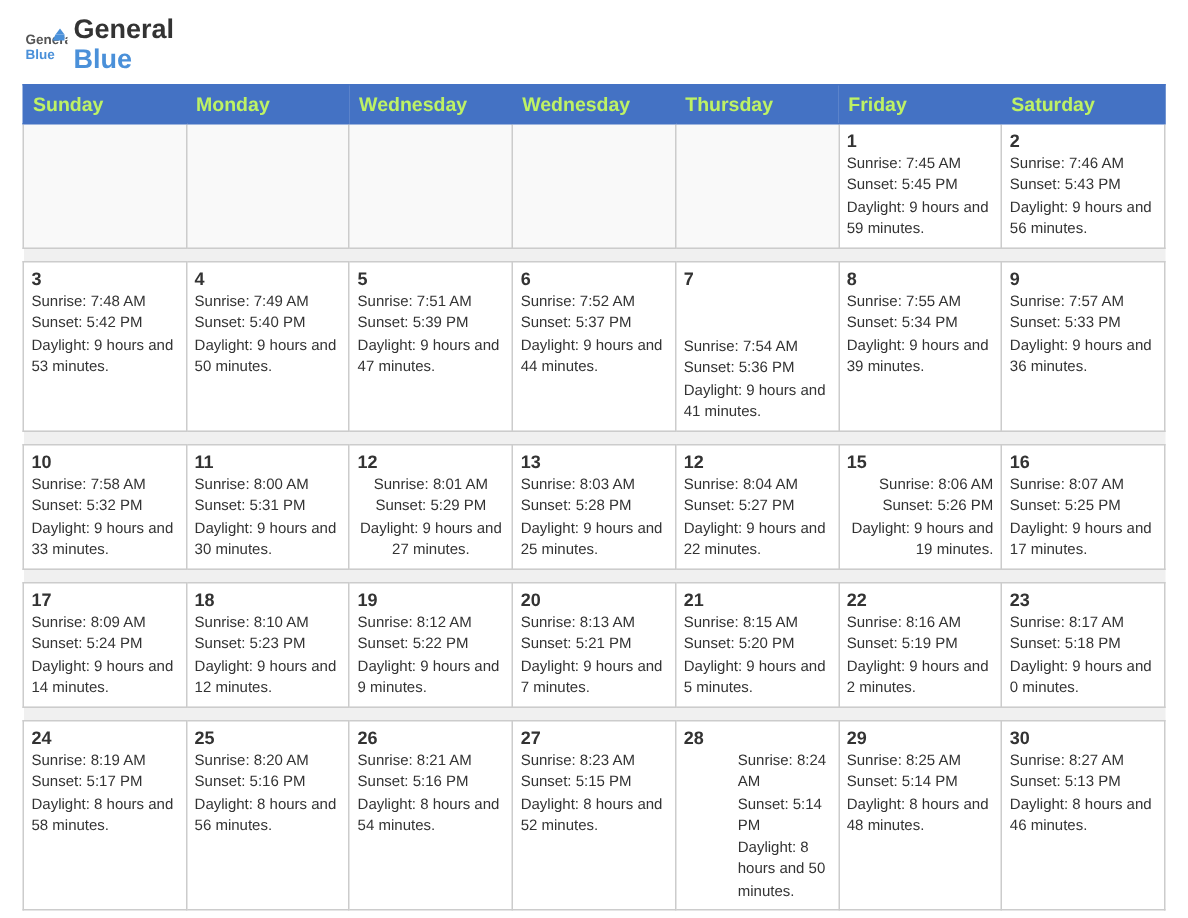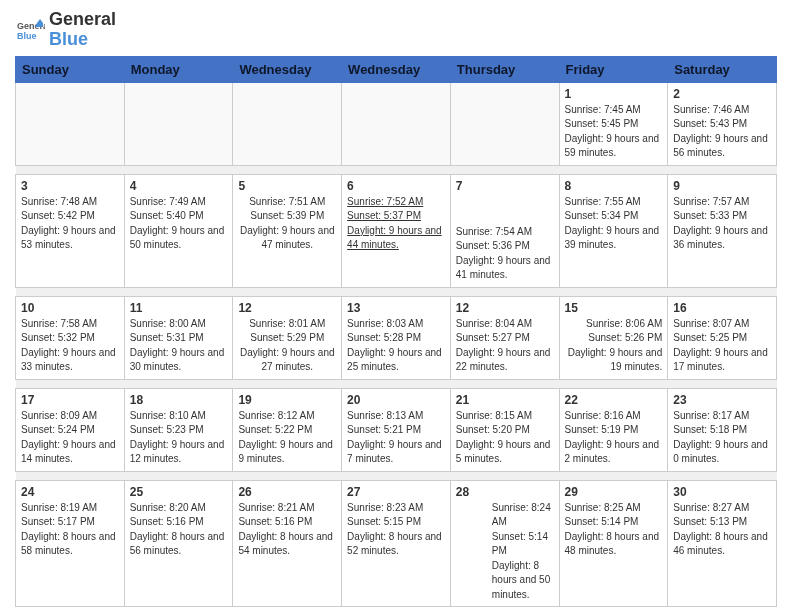--- a/index.html
+++ b/index.html
@@ -7,21 +7,21 @@
     .page { width: 792px; padding: 10px 15px; }
     .header-row { display: flex; justify-content: space-between; align-items: flex-start; margin-bottom: 4px; }
     .logo { display: flex; align-items: center; }
     .logo-text { font-size: 18px; font-weight: bold; color: #333; line-height: 1.1; }
     .logo-text span { color: #4a90d9; }
     .logo-icon { width: 30px; height: 30px; margin-right: 4px; }
     .title-block { text-align: right; }
     .month-title { font-size: 36px; font-weight: bold; color: #333; }
     .location { font-size: 16px; color: #555; }
     .calendar { width: 100%; border-collapse: collapse; margin-top: 6px; }
-    .calendar th { background: #4472c4; color: #0f172a; text-align: left; padding: 5px 6px; font-size: 13px; border: 1px solid #4472c4; }
+    .calendar th { background: #4472c4; color: #bef264; text-align: left; padding: 5px 6px; font-size: 13px; border: 1px solid #4472c4; }
     .calendar td { border: 1px solid #ccc; vertical-align: top; padding: 4px 5px; font-size: 10.5px; color: #333; width: 14.28%; min-height: 70px; }
     .calendar td.empty { background: #f9f9f9; }
     .calendar td.has-data { background: #fff; }
     .day-num { font-weight: bold; font-size: 12px; margin-bottom: 2px; }
     .day-info { font-size: 10px; line-height: 1.45; color: #333; }
     .row-spacer td { height: 4px; background: #f0f0f0; border: none; }
   </style>
 </head>
 <body>
 
@@ -91,27 +91,27 @@
 Daylight: 9 hours and 53 minutes.</div>
           </td>
           <td class="has-data">
             <div class="day-num">4</div>
             <div class="day-info" style="white-space: pre-line;">Sunrise: 7:49 AM
 Sunset: 5:40 PM
 Daylight: 9 hours and 50 minutes.</div>
           </td>
           <td class="has-data">
             <div class="day-num">5</div>
-            <div class="day-info" style="white-space: pre-line; text-align: center;">Sunrise: 7:51 AM
+            <div class="day-info" style="white-space: pre-line;">Sunrise: 7:51 AM
 Sunset: 5:39 PM
 Daylight: 9 hours and 47 minutes.</div>
           </td>
           <td class="has-data">
             <div class="day-num">6</div>
-            <div class="day-info" style="white-space: pre-line; text-decoration: underline;">Sunrise: 7:52 AM
+            <div class="day-info" style="white-space: pre-line;">Sunrise: 7:52 AM
 Sunset: 5:37 PM
 Daylight: 9 hours and 44 minutes.</div>
           </td>
           <td class="has-data">
             <div class="day-num">7</div>
             <div class="day-info" style="white-space: pre-line; margin-top: 32px;">Sunrise: 7:54 AM
 Sunset: 5:36 PM
 Daylight: 9 hours and 41 minutes.</div>
           </td>
           <td class="has-data">

